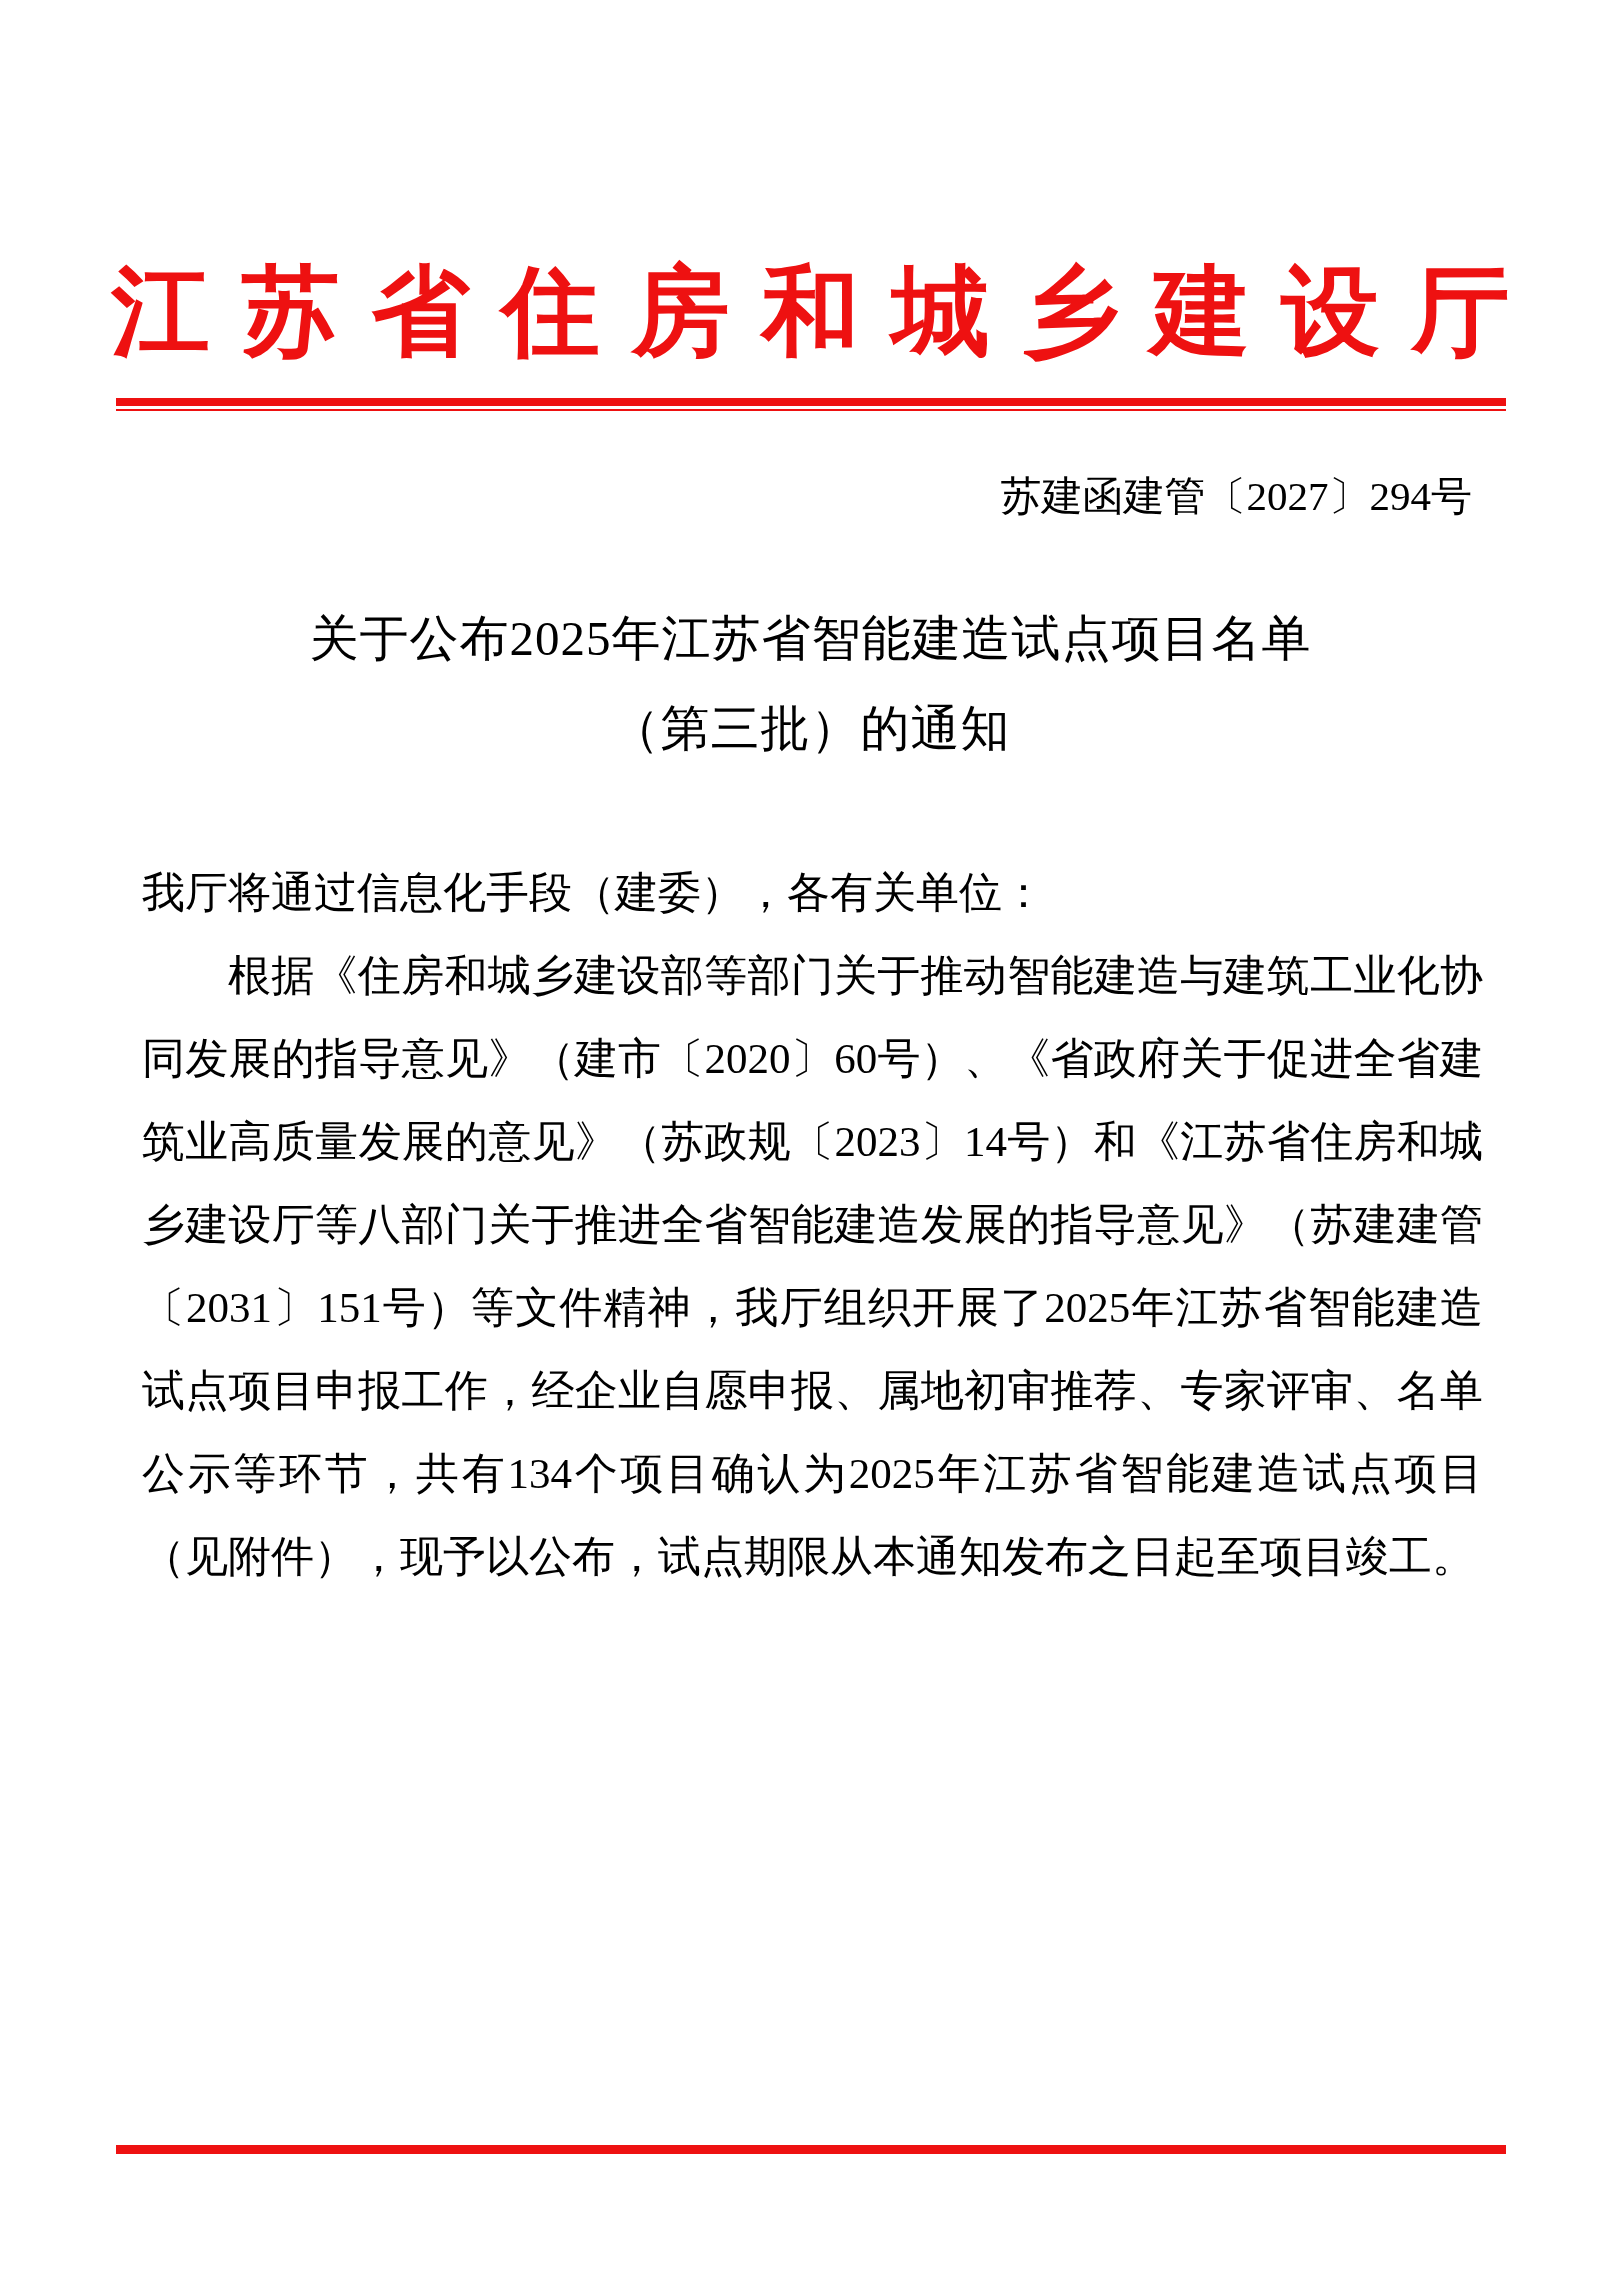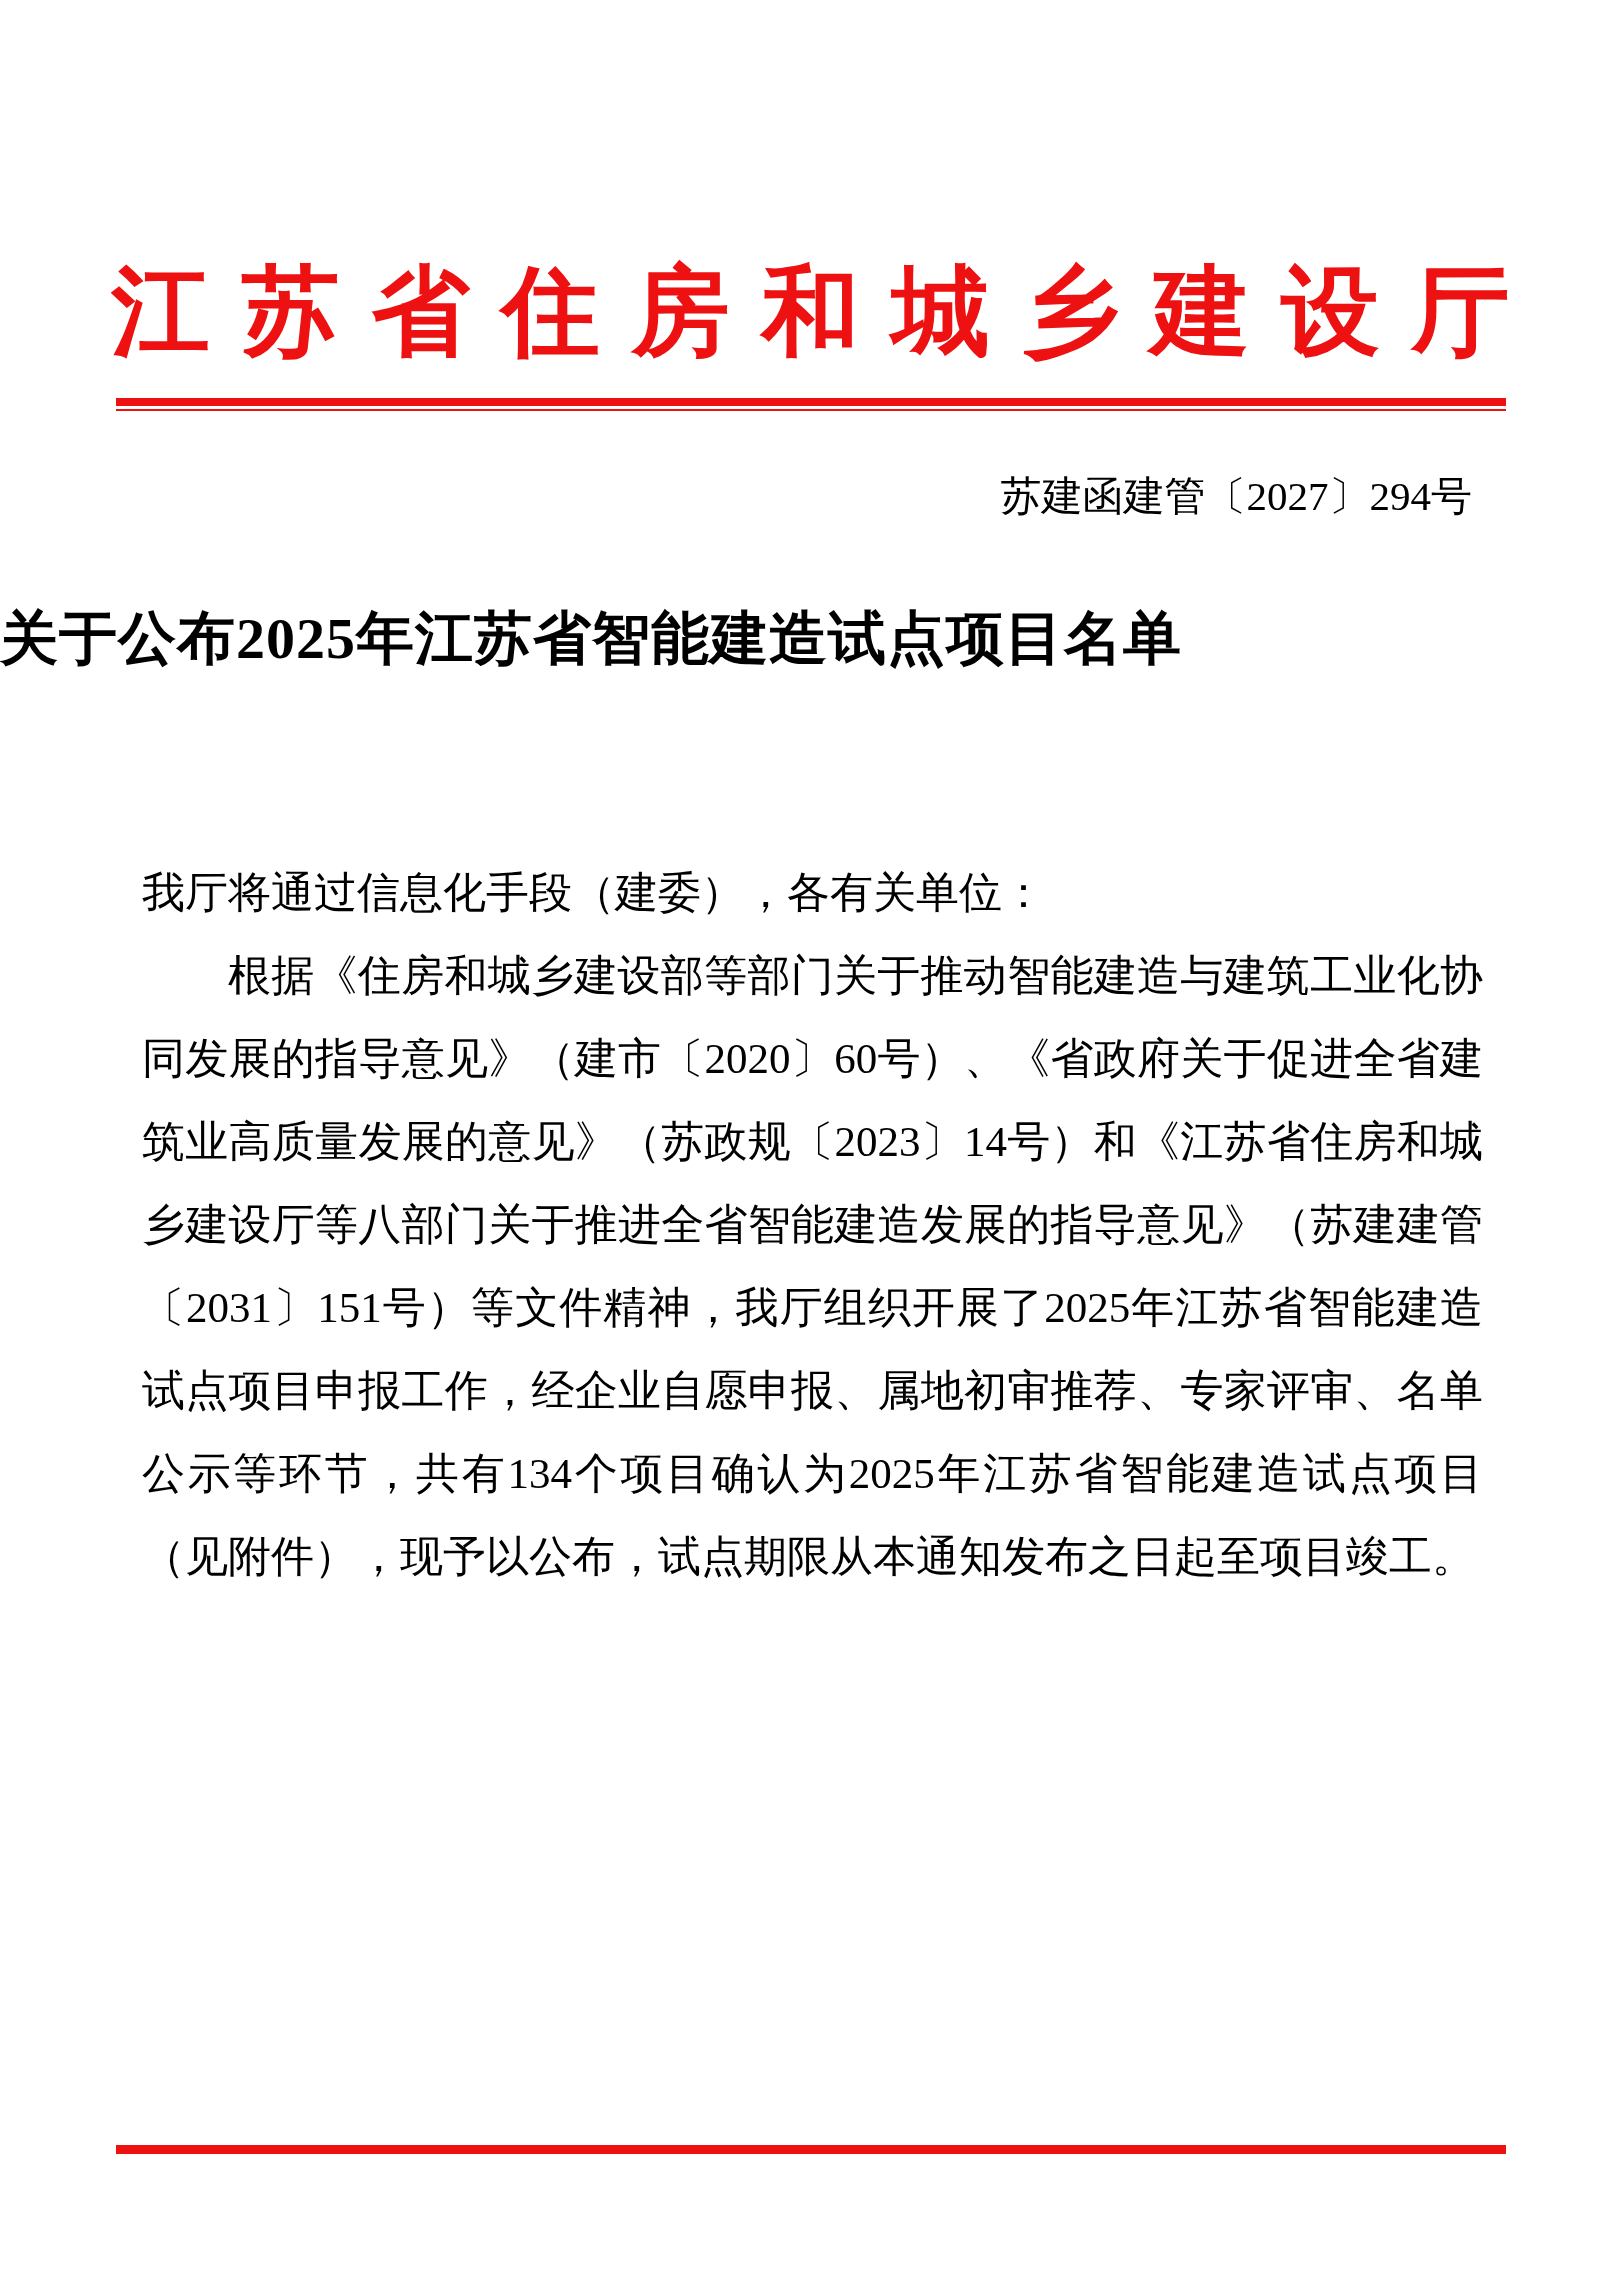--- a/index.html
+++ b/index.html
@@ -35,23 +35,23 @@
   .sep-line .thin  { height: 2px; background: #ee1111; }
   .doc-number {
     position: absolute;
     top: 469px; right: 149px;
     font-size: 41px;
     white-space: nowrap;
   }
   .notice-title {
     position: absolute;
     top: 594px; left: 0; width: 100%;
-    text-align: left;
-    font-size: 58px;
-    font-weight: bold;
+    text-align: center;
+    font-size: 49px;
+    font-weight: normal;
     line-height: 90px;
     letter-spacing: 1px;
   }
   .body-text {
     position: absolute;
     top: 851px; left: 142px; width: 1341px;
     font-size: 43px;
     line-height: 83px;
     text-align: justify;
     text-justify: inter-ideograph;
@@ -74,20 +74,21 @@
   <div class="sep-line">
     <div class="thick"></div>
     <div class="gap"></div>
     <div class="thin"></div>
   </div>
 
   <div class="doc-number">苏建函建管〔2027〕294号</div>
 
   <div class="notice-title">
     <div>关于公布2025年江苏省智能建造试点项目名单</div>
+    <div>（第三批）的通知</div>
   </div>
 
   <div class="body-text">
     <p>我厅将通过信息化手段（建委），各有关单位：</p>
     <p class="indent">根据《住房和城乡建设部等部门关于推动智能建造与建筑工业化协同发展的指导意见》（建市〔2020〕60号）、《省政府关于促进全省建筑业高质量发展的意见》（苏政规〔2023〕14号）和《江苏省住房和城乡建设厅等八部门关于推进全省智能建造发展的指导意见》（苏建建管〔2031〕151号）等文件精神，我厅组织开展了2025年江苏省智能建造试点项目申报工作，经企业自愿申报、属地初审推荐、专家评审、名单公示等环节，共有134个项目确认为2025年江苏省智能建造试点项目（见附件），现予以公布，试点期限从本通知发布之日起至项目竣工。</p>
   </div>
 
   <div class="footer-line"></div>
 
 </div>

